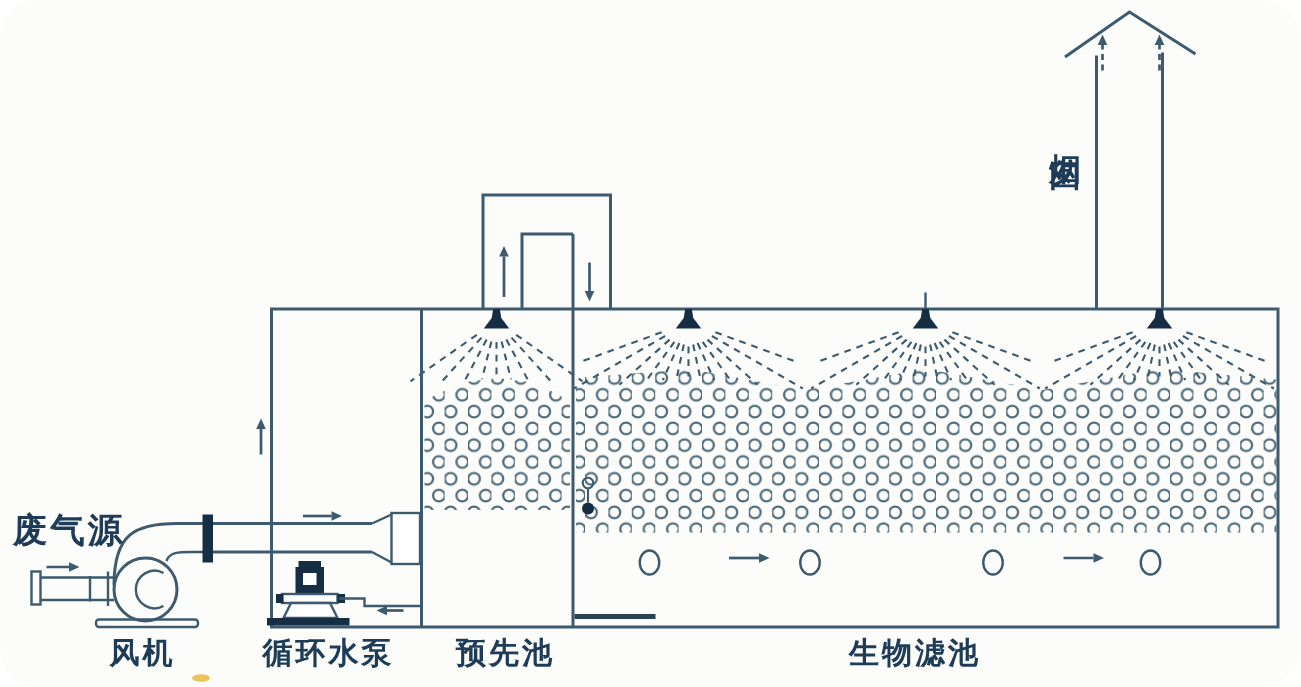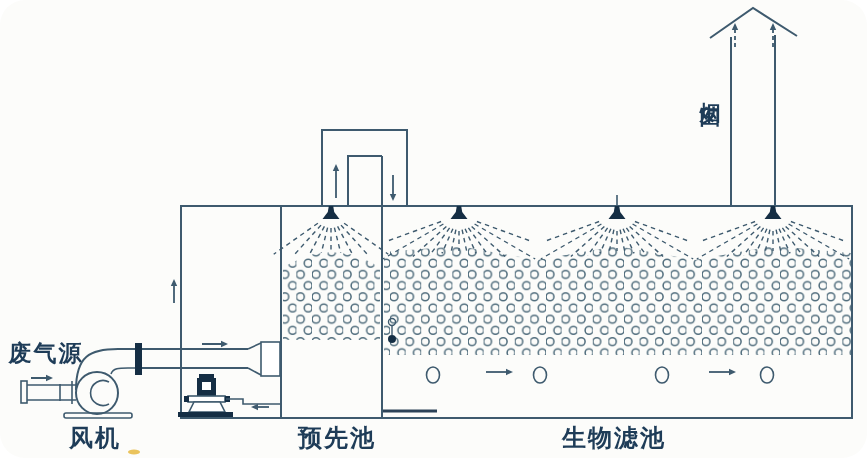--- a/index.html
+++ b/index.html
@@ -15,21 +15,21 @@
     font-family:"Liberation Serif","DejaVu Serif",serif;overflow:hidden;border-radius:25px;
   }
   svg{position:absolute;left:0;top:0;}
   .ln{stroke:var(--line);fill:none;stroke-width:2;}
   .ln16{stroke:var(--line);fill:none;stroke-width:1.6;}
   .ln14{stroke:var(--line);fill:none;stroke-width:1.4;}
   .dk{fill:var(--dark);stroke:none;}
   .wt{fill:#fff;stroke:var(--line);stroke-width:1.6;}
   .lbl{
     position:absolute;color:var(--text);font-weight:700;
-    font-size:24px;letter-spacing:2px;text-align:center;line-height:1.05;
+    font-size:20px;letter-spacing:2px;text-align:center;line-height:1.05;
     white-space:nowrap;
   }
   .lbl-big{font-size:23px;}
   .lbl-vert{
     writing-mode:vertical-rl;text-orientation:upright;
     white-space:normal;font-size:21px;letter-spacing:4px;
   }
 </style>
 </head>
 <body>
@@ -224,16 +224,17 @@
           <line x1="773" y1="47" x2="773" y2="30" stroke="var(--line)" stroke-width="1.8" stroke-dasharray="4 3"></line>
           <polygon points="773,23 776.2,30 769.8,30" fill="var(--line)"></polygon>
         </g>
       </g>
 
     <ellipse cx="134" cy="452" rx="6" ry="2.5" fill="var(--speck,#e6b93f)" opacity="0.85"></ellipse>
   </svg>
 
   <div class="lbl lbl-big" style="left:6px;top:342px;width:80px;">废气源</div>
   <div class="lbl" style="left:63px;top:426px;width:64px;">风机</div>
+  <div class="lbl" style="left:166px;top:426px;width:106px;">循环水泵</div>
   <div class="lbl" style="left:298px;top:426px;width:78px;">预先池</div>
   <div class="lbl" style="left:562px;top:426px;width:96px;">生物滤池</div>
   <div class="lbl lbl-vert" style="left:699px;top:56px;height:66px;">烟囱</div>
 </div>
 
 </body></html>

